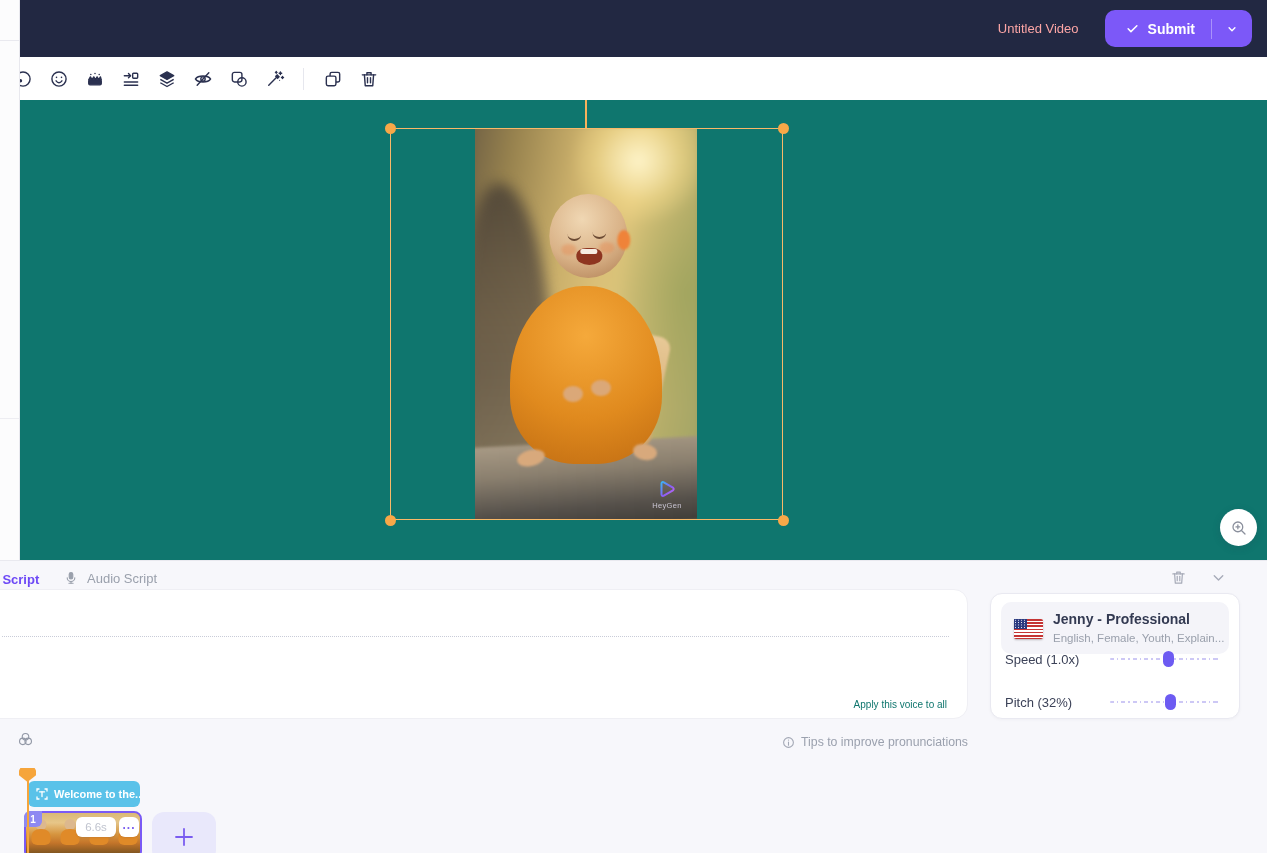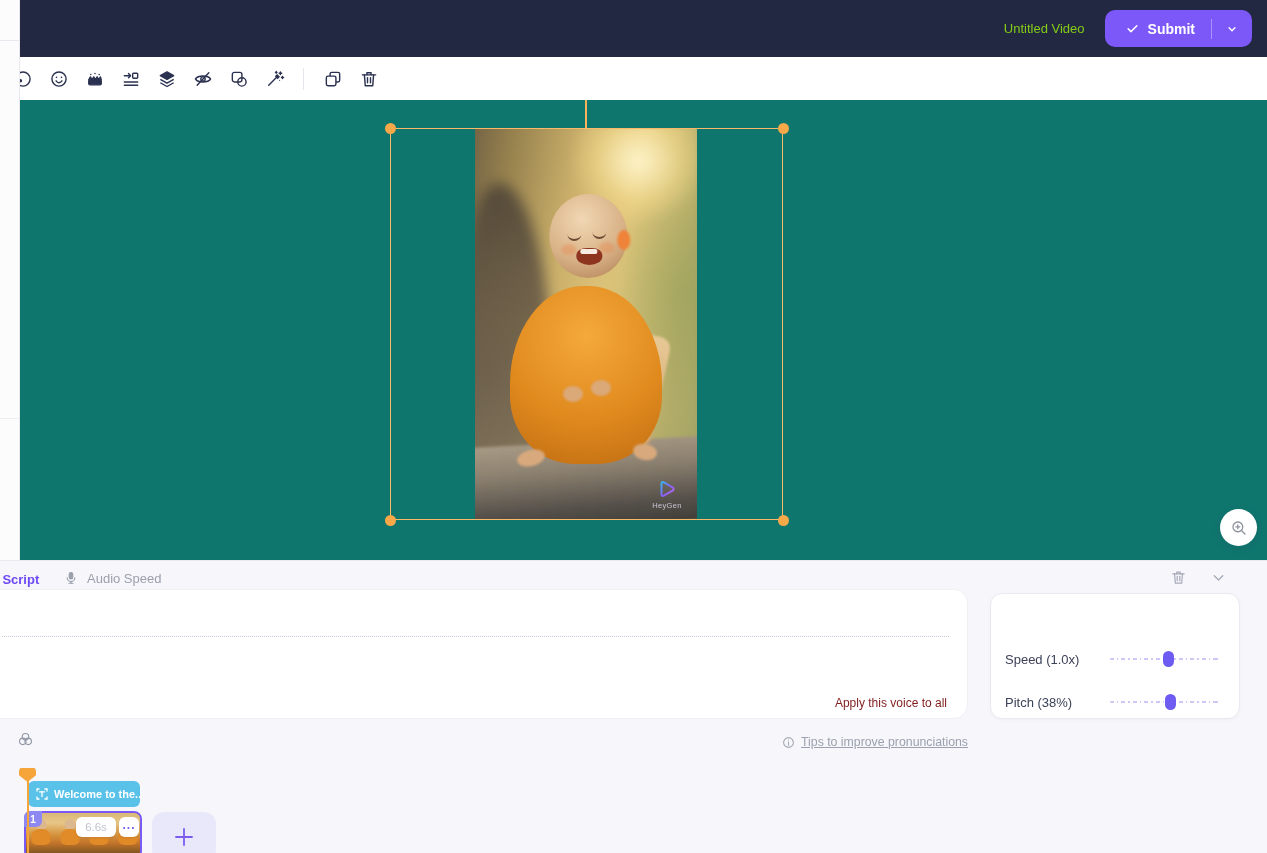--- a/index.html
+++ b/index.html
@@ -2,21 +2,21 @@
 <html><head>
 <meta charset="utf-8">
 <style>
   html,body{margin:0;padding:0;}
   body{font-family:"Liberation Sans",sans-serif;}
   #app{position:relative;width:1267px;height:853px;overflow:hidden;background:#f2f2f6;}
 
   
   #navbar{position:absolute;left:20px;top:0;right:0;height:57px;background:#222842;z-index:30;
           display:flex;align-items:center;justify-content:flex-end;padding-right:15px;box-sizing:border-box;}
-  .nav-title{color:#84cc16;font-size:13px;margin-right:20px;}
+  .nav-title{color:#fca5a5;font-size:13px;margin-right:26px;}
   .btn-preview{display:flex;align-items:center;gap:8px;height:36px;padding:0 18px;border:1px solid #434a68;
                border-radius:8px;color:#fff;font-size:14px;font-weight:bold;cursor:pointer;margin-right:14px;}
   .btn-submit{display:flex;align-items:center;height:37px;background:#7c58f8;border-radius:10px;
               color:#fff;font-size:14px;font-weight:bold;cursor:pointer;overflow:hidden;}
   .btn-submit .main{display:flex;align-items:center;gap:8px;padding:0 16px 0 20px;height:100%;}
   .btn-submit .divider{width:1px;height:20px;background:rgba(255,255,255,.35);}
   .btn-submit .caret{display:flex;align-items:center;justify-content:center;padding:0 13px;height:100%;}
 
   
   #toolbar{position:absolute;left:20px;top:57px;right:0;height:43px;background:#ffffff;z-index:20;
@@ -88,21 +88,21 @@
   .tab-text{position:absolute;left:-27px;top:5px;font-size:13px;font-weight:bold;color:#6d49f6;cursor:pointer;white-space:nowrap;}
   .tab-audio{position:absolute;left:64px;top:3px;display:flex;align-items:center;gap:9px;color:#9aa0ac;
     font-size:13px;cursor:pointer;white-space:nowrap;}
   .panel-actions{position:absolute;right:40px;top:8px;display:flex;align-items:center;gap:23px;color:#a7abb8;}
   .panel-actions .pa{cursor:pointer;display:flex;align-items:center;}
 
   .script-card{position:absolute;left:-14px;top:28px;width:982px;height:130px;background:#ffffff;
     border:1px solid #efeff4;border-radius:14px;box-sizing:border-box;}
   .script-text{position:absolute;left:15px;right:18px;top:18px;font-size:14.2px;color:#3f4456;line-height:1.35;cursor:text;}
   .dotted-line{position:absolute;left:15px;right:18px;top:46px;border-bottom:1px dotted #c9ccd8;}
-  .apply-link{position:absolute;right:20px;bottom:8px;font-size:12px;color:#7f1d1d;cursor:pointer;}
+  .apply-link{position:absolute;right:20px;bottom:8px;font-size:10px;color:#0f766e;cursor:pointer;}
 
   .voice-card{position:absolute;left:990px;top:32px;width:250px;height:126px;background:#ffffff;
     border:1px solid #e9e9f1;border-radius:12px;box-sizing:border-box;box-shadow:0 1px 3px rgba(50,54,80,.04);}
   .voice-chip{position:absolute;left:10px;top:8px;width:228px;height:52px;background:#f4f4f9;border-radius:10px;
     cursor:pointer;}
   .flag{position:absolute;left:13px;top:17px;width:29px;height:20px;border-radius:2px;
     background:repeating-linear-gradient(180deg,#c53434 0 1.6px,#ffffff 1.6px 3.2px);
     box-shadow:0 1px 2px rgba(0,0,0,.25);}
   .flag::before{content:"";position:absolute;left:0;top:0;width:12.5px;height:9.5px;background:#2b3a80;
     background-image:radial-gradient(circle,#fff .6px,transparent .8px);background-size:3px 2.4px;}
@@ -113,21 +113,21 @@
   .slider-label{position:absolute;left:0;top:2px;font-size:13px;color:#3c4258;}
   .track{position:absolute;left:105px;right:10px;top:8px;height:2px;border-radius:1px;cursor:pointer;
     background-image:repeating-linear-gradient(90deg,#cdc8f5 0 4px,transparent 4px 7px,#cdc8f5 7px 8.5px,transparent 8.5px 11.5px);}
   .thumb{position:absolute;top:-7px;width:11px;height:16px;border-radius:5.5px;background:#6d5bf2;cursor:pointer;}
   .thumb.speed-pos{left:53px;}
   .thumb.pitch-pos{left:55px;}
 
   .bottom-row{position:absolute;left:0;right:0;top:166px;height:32px;}
   .gpt-btn{position:absolute;left:17px;top:4px;cursor:pointer;color:#9298a6;}
   .tips{position:absolute;right:299px;top:8px;display:flex;align-items:center;gap:6px;
-    color:#9ba1ae;font-size:12.3px;cursor:pointer;white-space:nowrap;text-decoration:underline;}
+    color:#9ba1ae;font-size:12.3px;cursor:pointer;white-space:nowrap;}
   .btn-play-scripts{position:absolute;left:990px;top:0;width:250px;height:32px;background:#e9e8fc;border-radius:8px;
     display:flex;align-items:center;justify-content:center;gap:12px;color:#6d49f6;font-size:13.5px;font-weight:bold;
     cursor:pointer;}
 
   
   #timeline{position:absolute;left:0;top:765px;right:0;bottom:0;background:#f7f7fb;z-index:11;}
   .playhead{position:absolute;left:19px;top:3px;width:17px;height:14px;background:#f6a53b;cursor:ew-resize;z-index:9;
     clip-path:polygon(8% 0,92% 0,100% 18%,100% 52%,50% 100%,0 52%,0 18%);}
   .playhead-line{position:absolute;left:26.5px;top:15px;width:2px;bottom:0;background:#f6a53b;z-index:9;}
   .cap-chip{position:absolute;left:28px;top:16px;width:112px;height:26px;background:#5ac2e9;border-radius:6px;
@@ -328,21 +328,21 @@
       <span class="tab-text">Text Script</span>
       <span class="tab-audio">
         <span>
           <svg width="14" height="16" viewBox="0 0 24 24" fill="none" stroke="#9aa0ac" stroke-width="2" stroke-linecap="round">
               <rect x="9" y="2.5" width="6" height="11" rx="3" fill="#9aa0ac"></rect>
               <path d="M5.5 11.5 a6.5 6.5 0 0 0 13 0"></path>
               <path d="M12 18 V21"></path>
               <path d="M8.5 21 H15.5"></path>
             </svg>
         </span>
-        <span>Audio Speed</span>
+        <span>Audio Script</span>
       </span>
     </div>
     <div class="panel-actions">
       <span class="pa">
         <svg width="17" height="17" viewBox="0 0 24 24" fill="none" stroke="currentColor" stroke-width="1.7" stroke-linecap="round" stroke-linejoin="round">
             <path d="M4 7 H20"></path>
             <path d="M9.5 7 V4.5 H14.5 V7"></path>
             <path d="M6.5 7 L7.5 20 H16.5 L17.5 7"></path>
             <path d="M10.2 10.5 V16.5"></path>
             <path d="M13.8 10.5 V16.5"></path>
@@ -354,28 +354,33 @@
           </svg>
       </span>
     </div>
 
     <div class="script-card">
       <div class="dotted-line"></div>
       <span class="apply-link">Apply this voice to all</span>
     </div>
 
     <div class="voice-card">
+      <div class="voice-chip">
+        <div class="flag"></div>
+        <div class="voice-name">Jenny - Professional</div>
+        <div class="voice-traits">English, Female, Youth, Explain...</div>
+      </div>
       <div class="slider-row speed">
         <span class="slider-label">Speed (1.0x)</span>
         <div class="track">
           <div class="thumb speed-pos"></div>
         </div>
       </div>
       <div class="slider-row pitch">
-        <span class="slider-label">Pitch (38%)</span>
+        <span class="slider-label">Pitch (32%)</span>
         <div class="track">
           <div class="thumb pitch-pos"></div>
         </div>
       </div>
     </div>
 
     <div class="bottom-row">
       <span class="gpt-btn">
         <svg width="17" height="17" viewBox="0 0 24 24" fill="none" stroke="currentColor" stroke-width="1.6">
             <circle cx="12" cy="8.2" r="4.6"></circle>

